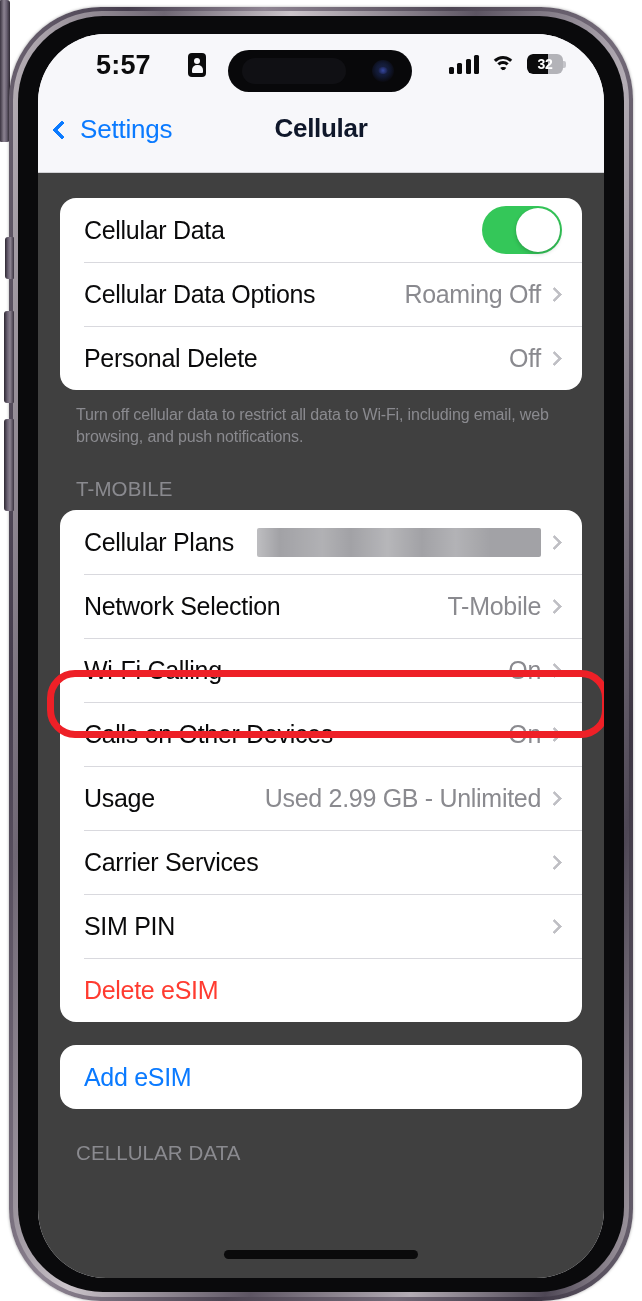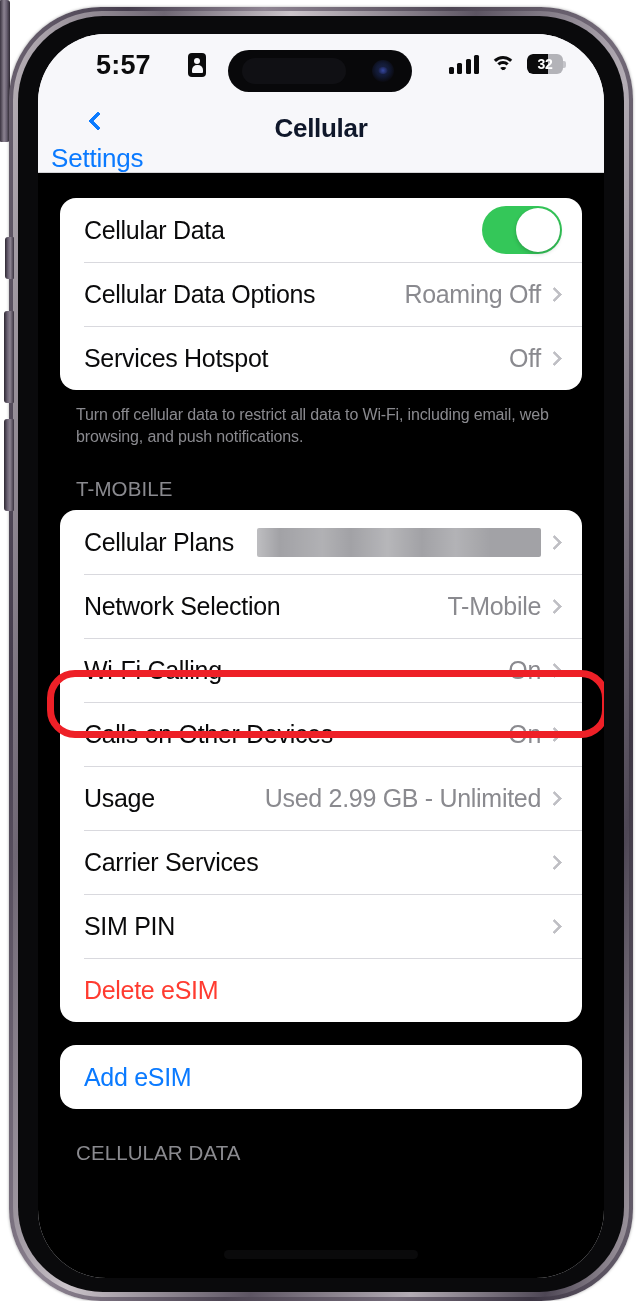--- a/index.html
+++ b/index.html
@@ -125,39 +125,39 @@
   }
 
   
   .navbar {
     position:absolute; left:0; top:62px; width:566px; height:77px;
     background:#f7f7fa;
     border-bottom:.5px solid #d2d2d6;
   }
   .nav-back {
     position:absolute; left:13px; top:18px;
-    display:flex; align-items:center; gap:15px;
-    color:#0a84ff; cursor:pointer;flex-direction:column;
+    display:flex; align-items:center; gap:9px;
+    color:#0a84ff; cursor:pointer;
   }
   .chev-back {
     width:14px; height:14px;
     border-left:4.2px solid #0a7aff; border-bottom:4.2px solid #0a7aff;
     transform:rotate(45deg); margin-left:4px; margin-right:2px;
     border-radius:1.5px;
   }
   .nav-back-label { font-size:26px; color:#0a7aff; letter-spacing:-.2px; }
   .nav-title {
     position:absolute; left:0; top:17px; width:566px; text-align:center;
     font-size:26px; font-weight:700; color:#0f172a; letter-spacing:-.3px;
   }
 
   
   .content {
     position:absolute; left:0; top:139px; width:566px; height:1105px;
-    background:#000000;
+    background:#404040;
     overflow:hidden;
   }
 
   .group {
     margin:0 22px; background:#ffffff; border-radius:16px; overflow:hidden;
   }
   .group.g1 { margin-top:25px; }
   .row {
     position:relative; display:flex; align-items:center;
     height:64px; padding:0 18px 0 24px;
@@ -285,21 +285,21 @@
           </div>
         </div>
         <div class="row">
           <span class="row-label">Cellular Data Options</span>
           <div class="row-right">
             <span class="row-value">Roaming Off</span>
             <span class="chev"></span>
           </div>
         </div>
         <div class="row">
-          <span class="row-label">Services Hotspot</span>
+          <span class="row-label">Personal Delete</span>
           <div class="row-right">
             <span class="row-value">Off</span>
             <span class="chev"></span>
           </div>
         </div>
       </div>
 
       <div class="footnote">Turn off cellular data to restrict all data to Wi‑Fi, including email, web browsing, and push notifications.</div>
 
       <div class="section-head">T-MOBILE</div>

